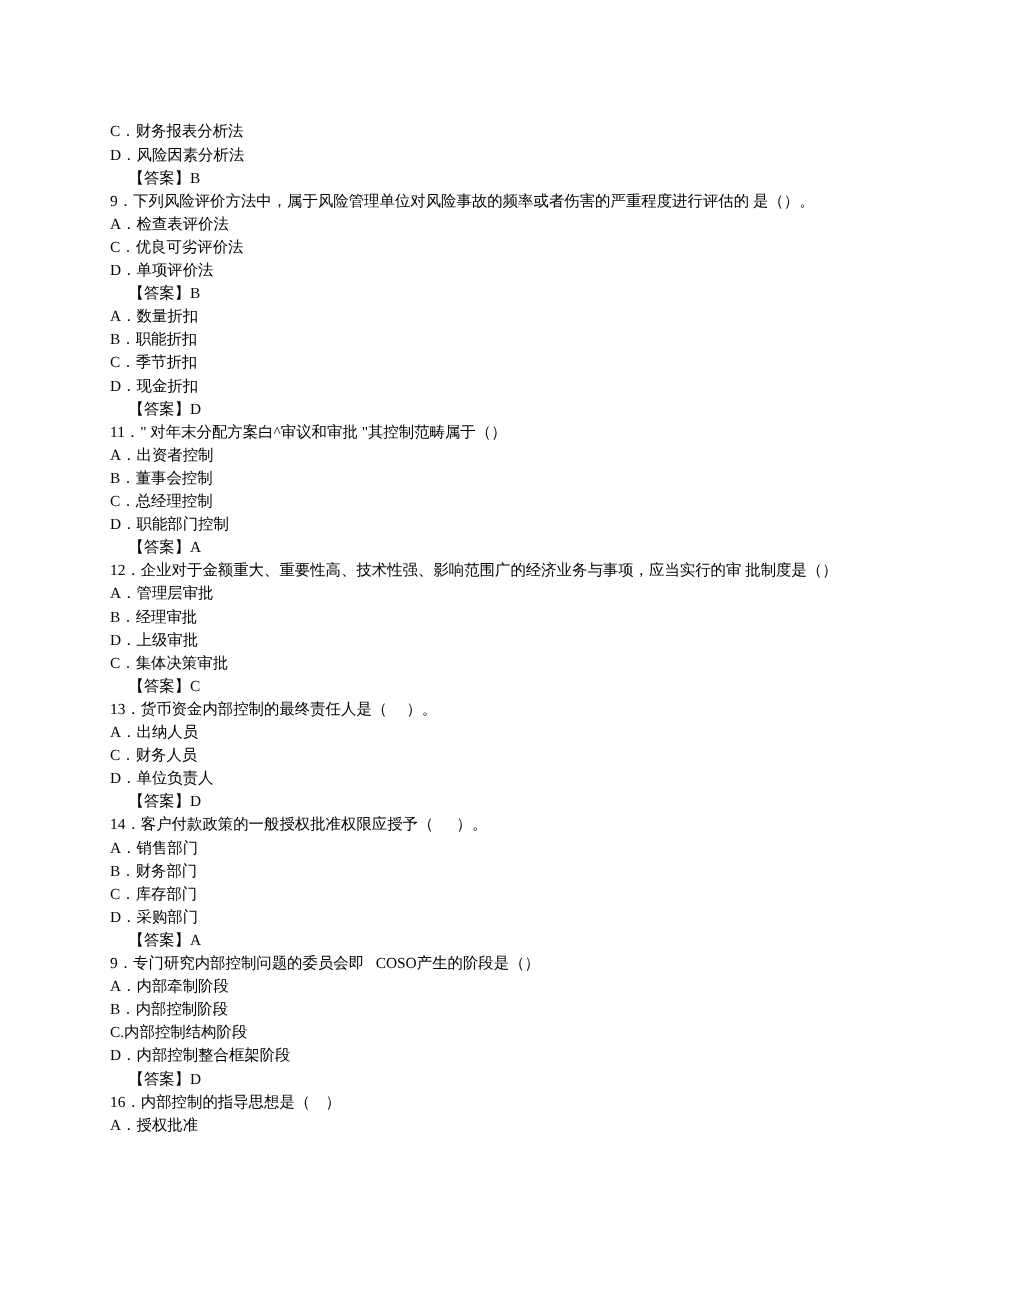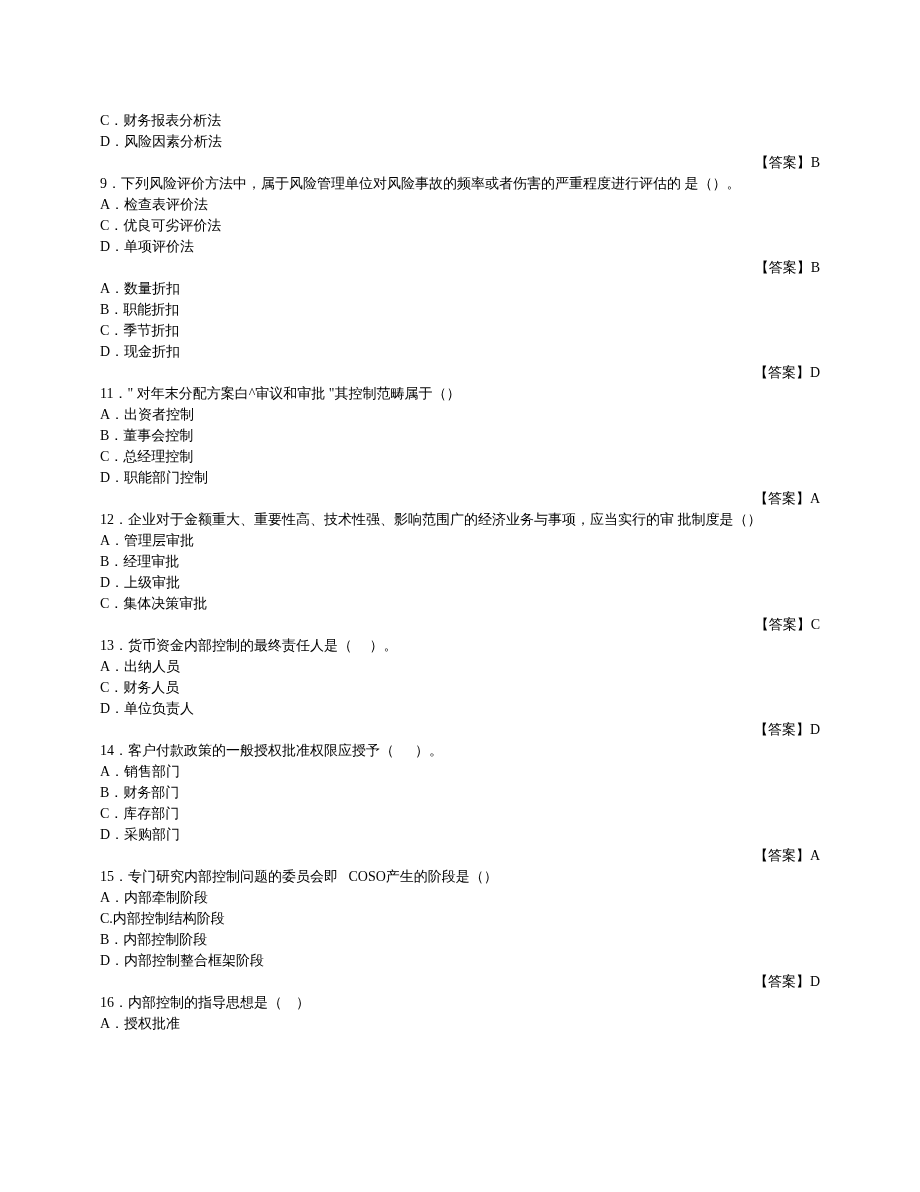--- a/index.html
+++ b/index.html
@@ -17,21 +17,20 @@
       line-height: 1.5;
       padding: 110px 100px 50px 100px;
     }
     .line {
       white-space: pre-wrap;
       margin: 0;
       padding: 0;
     }
     .answer {
       text-indent: 1.2em;
-      text-align: right;
     }
   </style>
 </head>
 <body>
 
 <div id="content">
     <div class="line">C．财务报表分析法</div>
     <div class="line">D．风险因素分析法</div>
     <div class="line answer">【答案】B</div>
     <div class="line">9．下列风险评价方法中，属于风险管理单位对风险事故的频率或者伤害的严重程度进行评估的 是（）。</div>
@@ -60,21 +59,21 @@
     <div class="line">A．出纳人员</div>
     <div class="line">C．财务人员</div>
     <div class="line">D．单位负责人</div>
     <div class="line answer">【答案】D</div>
     <div class="line">14．客户付款政策的一般授权批准权限应授予（      ）。</div>
     <div class="line">A．销售部门</div>
     <div class="line">B．财务部门</div>
     <div class="line">C．库存部门</div>
     <div class="line">D．采购部门</div>
     <div class="line answer">【答案】A</div>
-    <div class="line">15．专门研究内部控制问题的委员会即   COSO产生的阶段是（）</div>
+    <div class="line">9．专门研究内部控制问题的委员会即   COSO产生的阶段是（）</div>
     <div class="line">A．内部牵制阶段</div>
+    <div class="line">B．内部控制阶段</div>
     <div class="line">C.内部控制结构阶段</div>
-    <div class="line">B．内部控制阶段</div>
     <div class="line">D．内部控制整合框架阶段</div>
     <div class="line answer">【答案】D</div>
     <div class="line">16．内部控制的指导思想是（    ）</div>
     <div class="line">A．授权批准</div>
   </div>
 
 </body></html>

